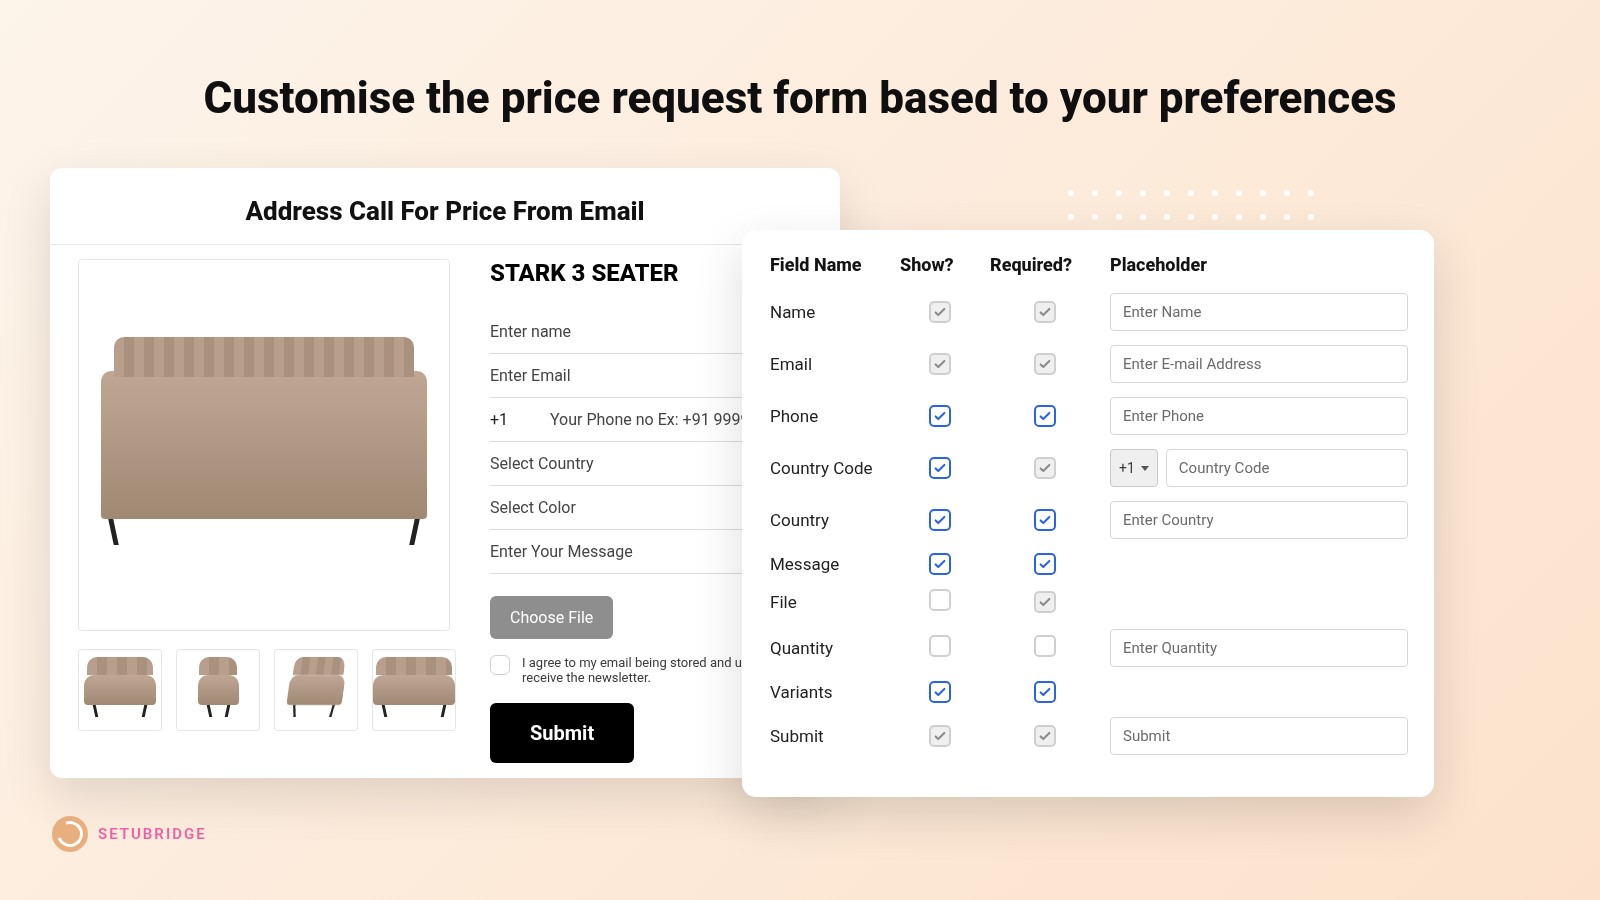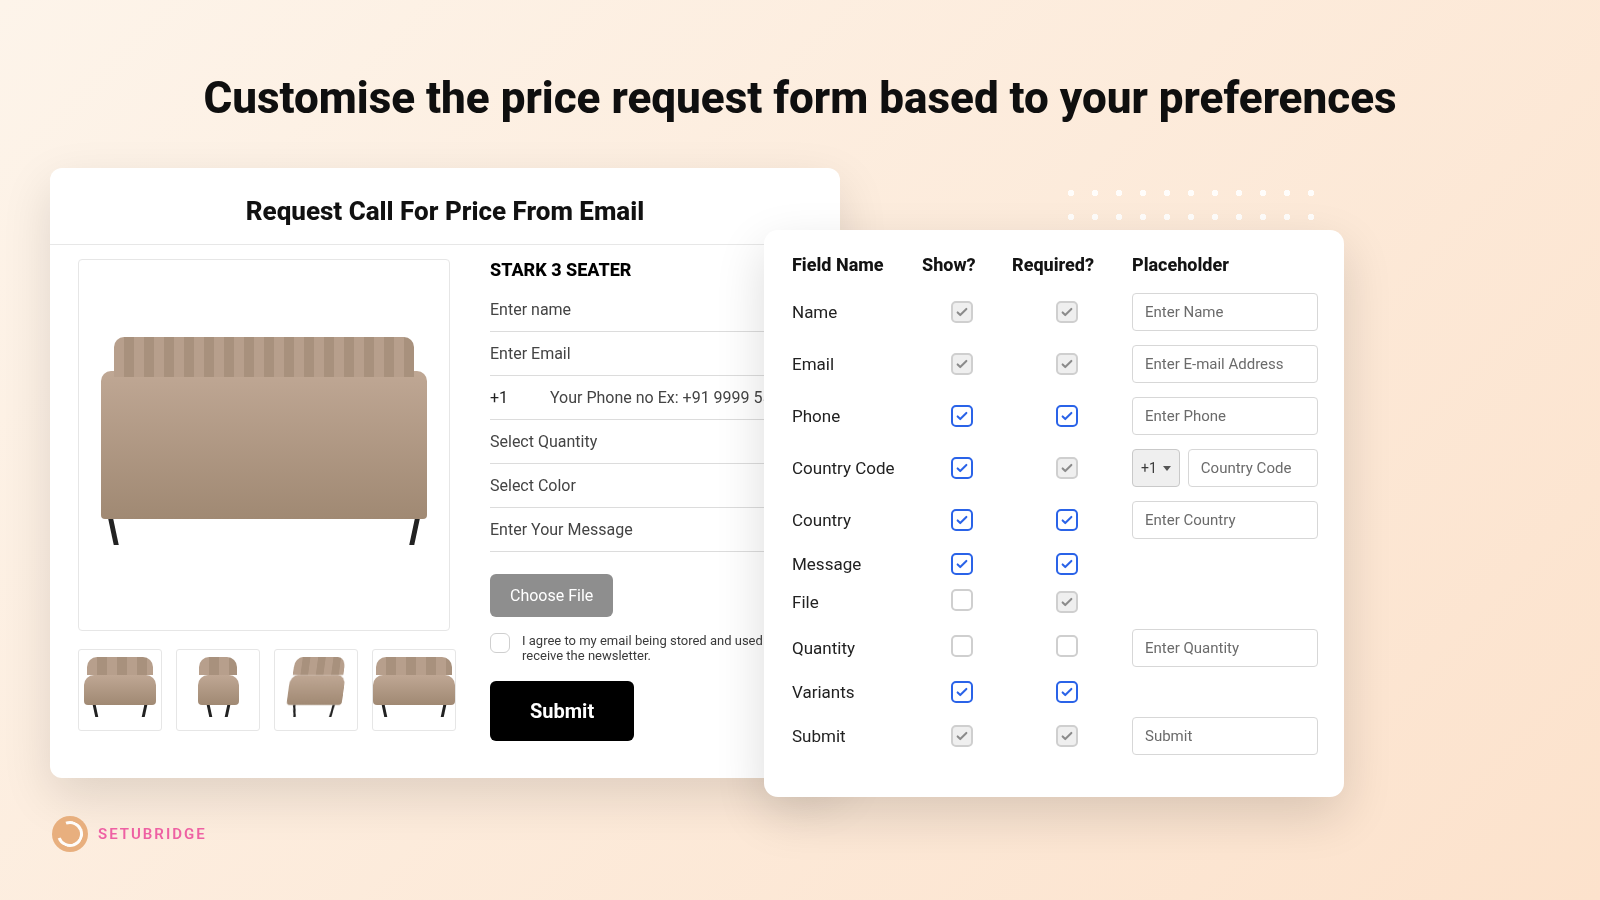--- a/index.html
+++ b/index.html
@@ -86,39 +86,39 @@
 .sofa .back{
   position:absolute; top:-34px; left:4%; right:4%;
   height:40px; border-radius:10px 10px 0 0;
   background: repeating-linear-gradient(90deg,#b79f8c 0 10px,#a8917d 10px 20px);
 }
 .sofa.sm{height:30px}
 .sofa.sm::before,.sofa.sm::after{height:12px;bottom:-12px;width:3px}
 .sofa.sm .back{height:18px;top:-18px}
 
 .fields-col { flex:1; min-width:0; }
-.product-name { font-size:18px; font-weight:800; margin-bottom:8px; }
+.product-name { font-size:24px; font-weight:800; margin-bottom:23px; }
 .uf { border:none; border-bottom:1px solid #dcdcdc; padding:12px 0; color:#444; font-size:16px;}
 .uf.row{ display:flex; gap:16px;}
 .uf .prefix{ color:#222; width:44px;}
 .choose-file{
   margin-top:22px; display:inline-block; background:#8e8e8e; color:#fff;
   padding:12px 20px; border-radius:6px; font-size:16px;
 }
 .consent { display:flex; gap:12px; margin-top:16px; font-size:13px; color:#3b3b3b; }
 .consent .box{ width:20px;height:20px;border-radius:6px;border:1px solid #cfcfcf; flex:0 0 20px;}
 .submit-btn{
   margin-top:18px; display:inline-block; background:#000; color:#fff;
   padding:18px 40px; border-radius:6px; font-size:20px; font-weight:700;
 }
 
 
 .config-card{
-  position:absolute; left:764px; top:230px;
-  width:580px;  background:#fff; border-radius:14px;
+  position:absolute; left:742px; top:230px;
+  width:692px;  background:#fff; border-radius:14px;
   box-shadow: 0 18px 50px rgba(0,0,0,.14);
   padding:24px 26px 28px 28px;
 }
 .cfg-head{ display:grid; grid-template-columns: 120px 80px 110px 1fr; gap:10px;
   font-weight:800; font-size:18px; color:#131313; margin-bottom:18px;}
 .cfg-row{ display:grid; grid-template-columns: 120px 80px 110px 1fr; gap:10px;
   align-items:center; margin-bottom:14px;}
 .cfg-label{ font-size:17px; color:#222;}
 .chk{
   width:22px;height:22px;border-radius:5px;border:2px solid #2a63e8;
@@ -140,21 +140,21 @@
 .caret{width:0;height:0;border-left:4px solid transparent;border-right:4px solid transparent;border-top:5px solid #555;}
 </style>
 </head>
 <body>
 
 <div class="dots"></div>
 
 <h1 class="page-title">Customise the price request form based to your preferences</h1>
 
 <div class="form-card">
-  <div class="form-card-title">Request Call For Price From Email</div>
+  <div class="form-card-title">Address Call For Price From Email</div>
   <div class="form-divider"></div>
   <div class="form-body">
     <div class="product-col">
       <div class="product-image">
         <div class="sofa">
             <div class="back"></div>
           </div>
       </div>
       <div class="thumbs">
         <div class="thumb">
@@ -180,21 +180,21 @@
       </div>
     </div>
     <div class="fields-col">
       <div class="product-name">STARK 3 SEATER</div>
       <div class="uf">Enter name</div>
       <div class="uf">Enter Email</div>
       <div class="uf row">
         <span class="prefix">+1</span>
         <span>Your Phone no Ex: +91 9999 5555</span>
       </div>
-      <div class="uf">Select Quantity</div>
+      <div class="uf">Select Country</div>
       <div class="uf">Select Color</div>
       <div class="uf">Enter Your Message</div>
       <div class="choose-file">Choose File</div>
       <div class="consent">
         <span class="box"></span>
         <span>I agree to my email being stored and used to receive the newsletter.</span>
       </div>
       <div class="submit-btn">Submit</div>
     </div>
   </div>

